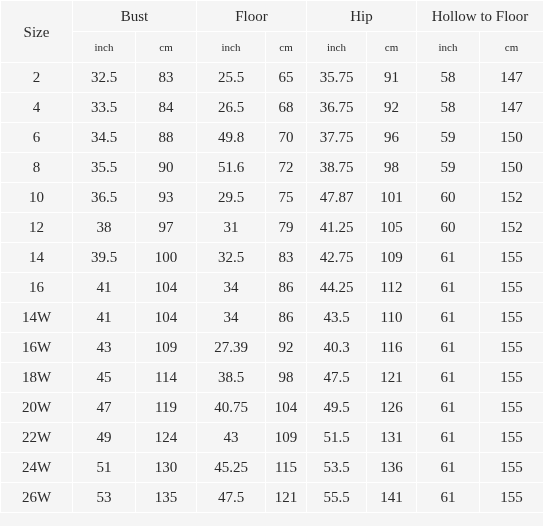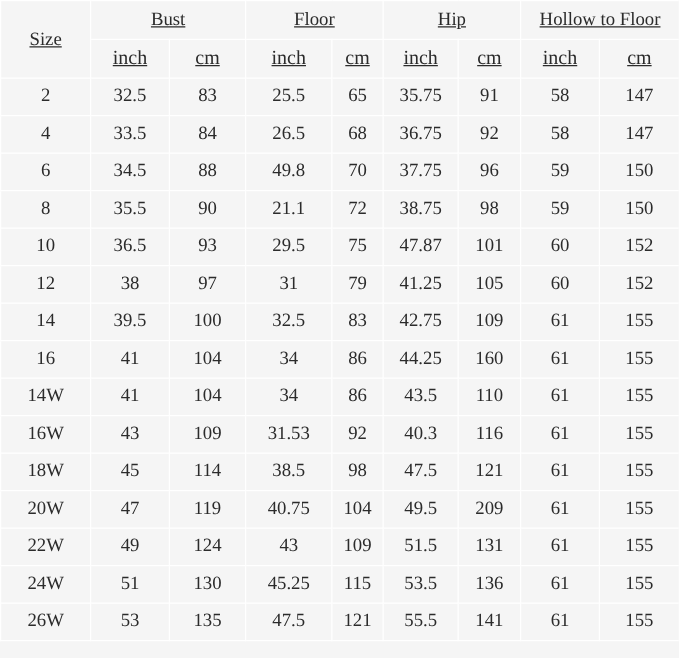--- a/index.html
+++ b/index.html
@@ -28,24 +28,23 @@
     font-weight: normal;
     font-size: 15px;
     color: #2b2b2b;
     padding: 0;
     background: #f5f5f5;
     white-space: nowrap;
   }
   table.size-chart thead th {
     height: 30px;
     line-height: 30px;
-    text-decoration: underline;
   }
   table.size-chart thead tr.header-sub th {
-    font-size: 16px;
+    font-size: 11px;
   }
   table.size-chart tbody td {
     height: 29px;
     line-height: 29px;
     font-size: 15px;
   }
   table.size-chart tbody td.size-cell {
     font-size: 15px;
   }
   
@@ -124,21 +123,21 @@
         <td>70</td>
         <td>37.75</td>
         <td>96</td>
         <td>59</td>
         <td>150</td>
       </tr>
       <tr>
         <td class="size-cell">8</td>
         <td>35.5</td>
         <td>90</td>
-        <td>21.1</td>
+        <td>51.6</td>
         <td>72</td>
         <td>38.75</td>
         <td>98</td>
         <td>59</td>
         <td>150</td>
       </tr>
       <tr>
         <td class="size-cell">10</td>
         <td>36.5</td>
         <td>93</td>
@@ -171,40 +170,40 @@
         <td>61</td>
         <td>155</td>
       </tr>
       <tr>
         <td class="size-cell">16</td>
         <td>41</td>
         <td>104</td>
         <td>34</td>
         <td>86</td>
         <td>44.25</td>
-        <td>160</td>
+        <td>112</td>
         <td>61</td>
         <td>155</td>
       </tr>
       <tr>
         <td class="size-cell">14W</td>
         <td>41</td>
         <td>104</td>
         <td>34</td>
         <td>86</td>
         <td>43.5</td>
         <td>110</td>
         <td>61</td>
         <td>155</td>
       </tr>
       <tr>
         <td class="size-cell">16W</td>
         <td>43</td>
         <td>109</td>
-        <td>31.53</td>
+        <td>27.39</td>
         <td>92</td>
         <td>40.3</td>
         <td>116</td>
         <td>61</td>
         <td>155</td>
       </tr>
       <tr>
         <td class="size-cell">18W</td>
         <td>45</td>
         <td>114</td>
@@ -215,21 +214,21 @@
         <td>61</td>
         <td>155</td>
       </tr>
       <tr>
         <td class="size-cell">20W</td>
         <td>47</td>
         <td>119</td>
         <td>40.75</td>
         <td>104</td>
         <td>49.5</td>
-        <td>209</td>
+        <td>126</td>
         <td>61</td>
         <td>155</td>
       </tr>
       <tr>
         <td class="size-cell">22W</td>
         <td>49</td>
         <td>124</td>
         <td>43</td>
         <td>109</td>
         <td>51.5</td>

